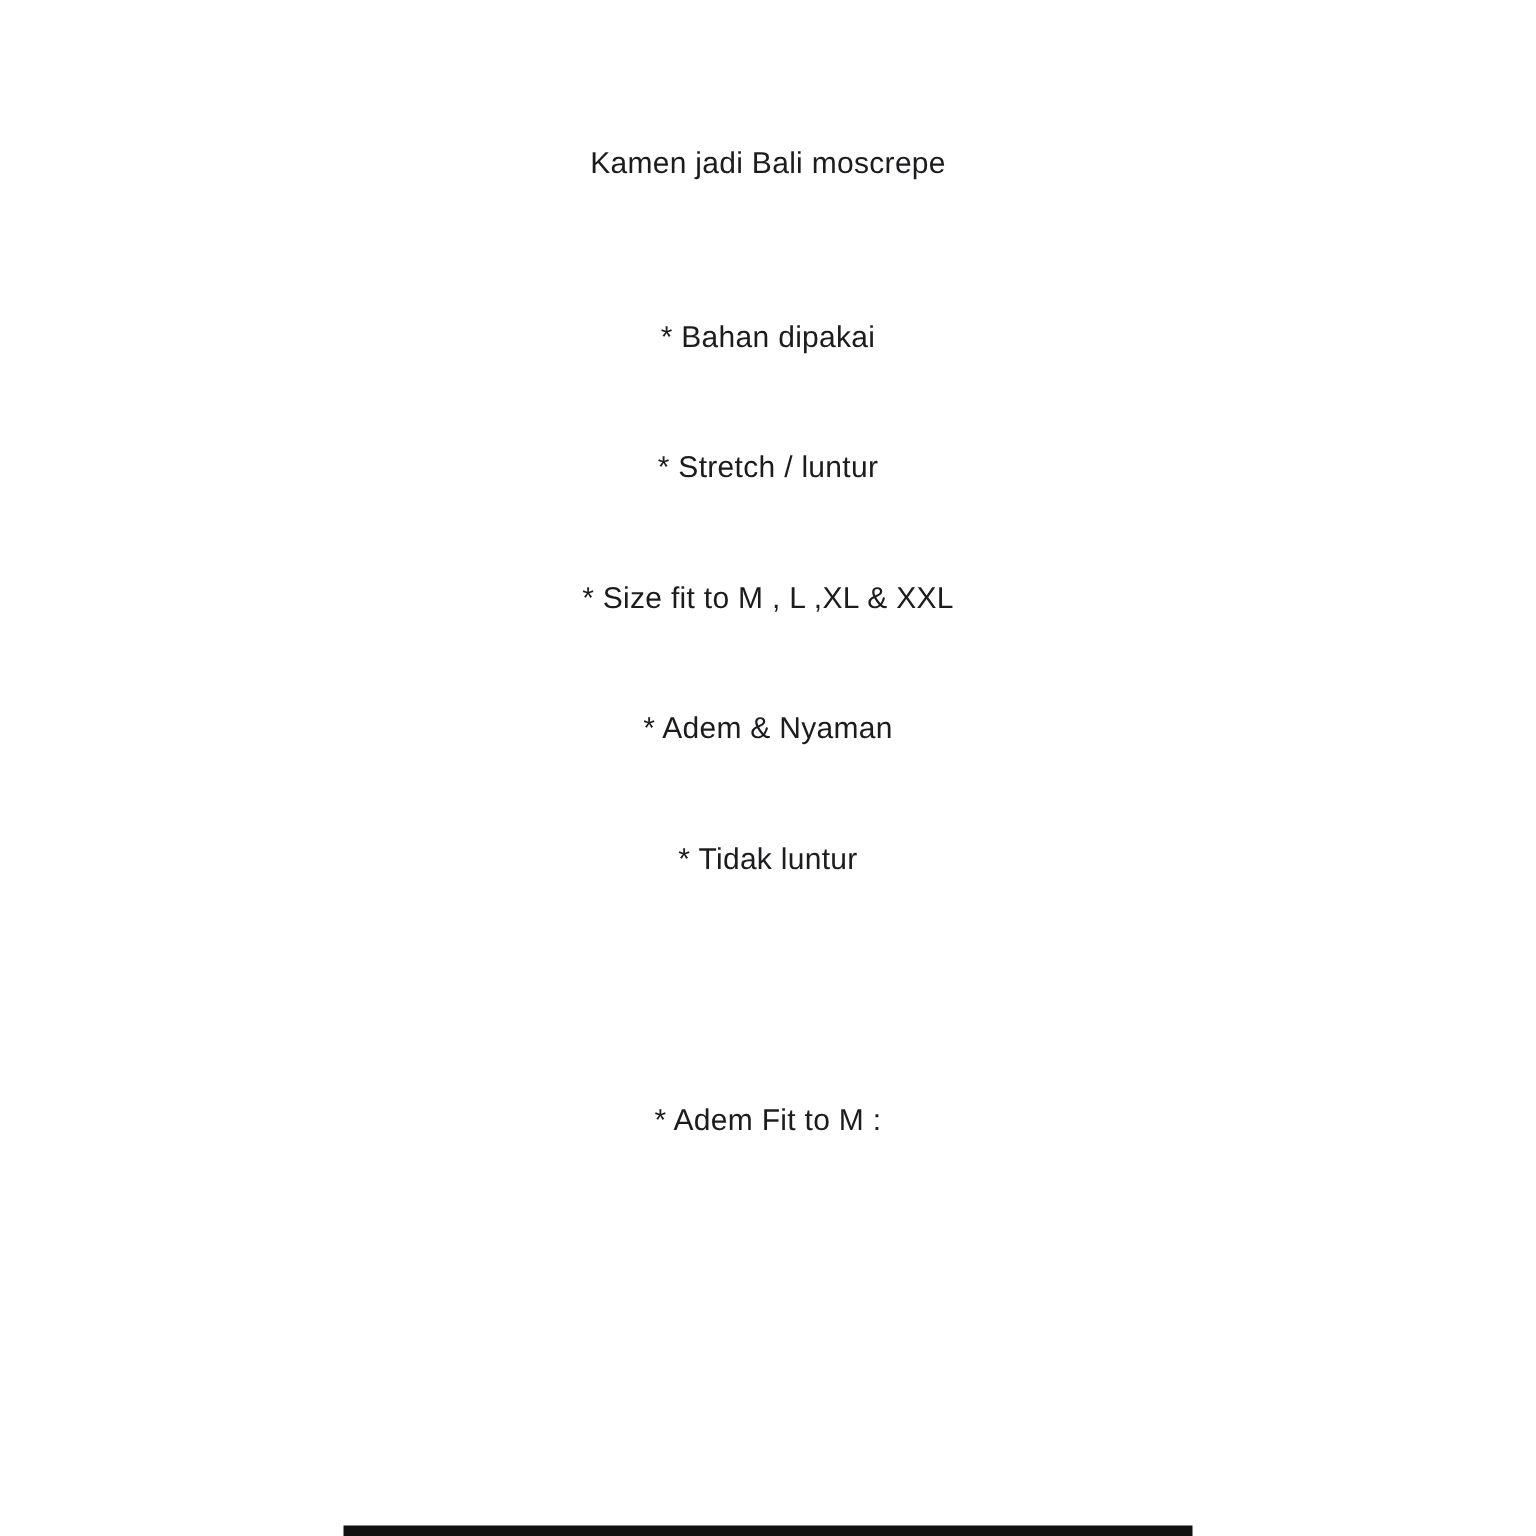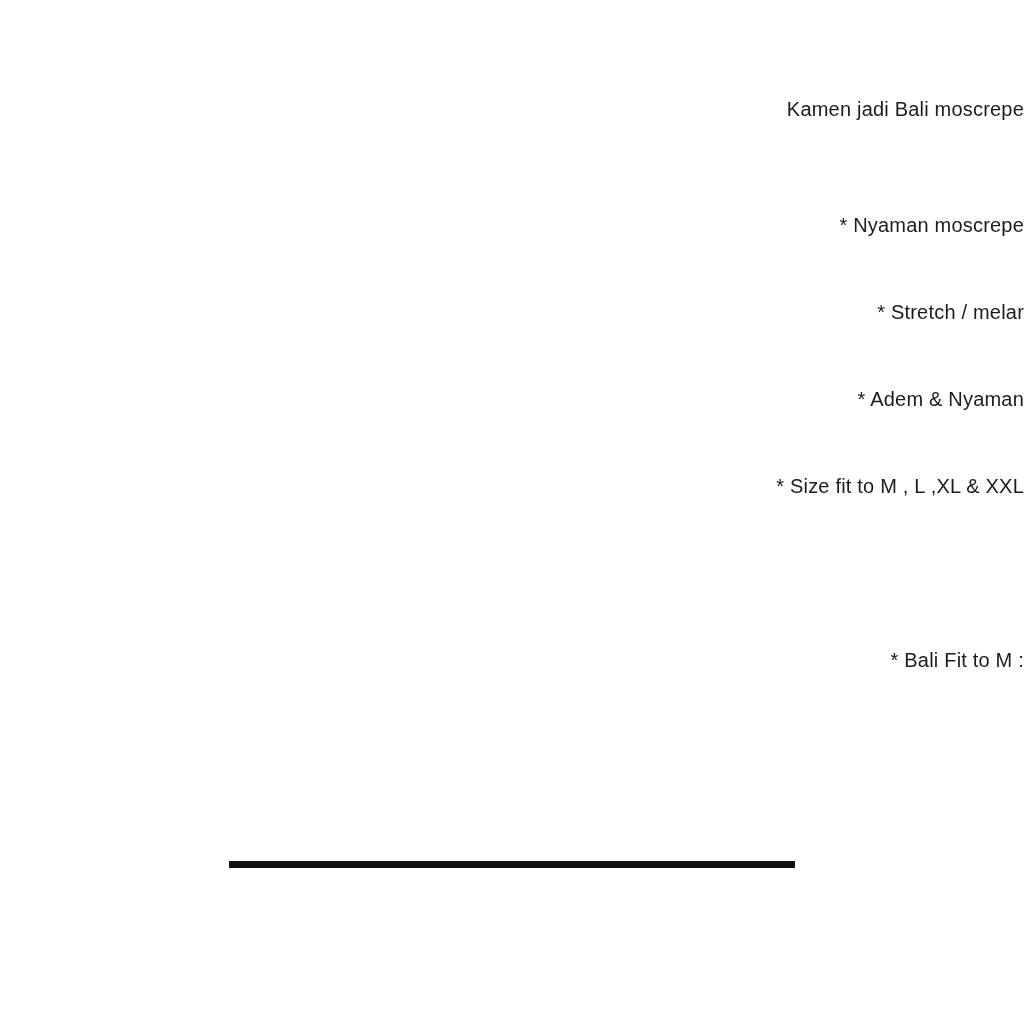--- a/index.html
+++ b/index.html
@@ -9,23 +9,23 @@
     width: 1024px;
     height: 1024px;
     background: #ffffff;
     font-family: "Liberation Sans", sans-serif;
     color: #1c1c1e;
     overflow: hidden;
   }
   .doc {
     position: relative;
     width: 1024px;
-    height: 868px;
+    height: 1024px;
     padding-top: 8px;
-    text-align: right;
+    text-align: center;
     font-size: 20px;
     line-height: 29px;
     white-space: pre-wrap;
     letter-spacing: 0.2px;
   }
   .line {
     width: 100%;
   }
   .bottom-bar {
     position: absolute;
@@ -37,27 +37,28 @@
     background: #111111;
   }
 </style>
 </head>
 <body>
 
 <div class="doc">
 
   <div class="line">Kamen jadi Bali moscrepe</div>
 
-  <div class="line">* Nyaman moscrepe</div>
-  <div class="line">* Stretch / melar</div>
+  <div class="line">* Bahan dipakai</div>
+  <div class="line">* Stretch / luntur</div>
+  <div class="line">* Size fit to M , L ,XL &amp; XXL</div>
   <div class="line">* Adem &amp; Nyaman</div>
-  <div class="line">* Size fit to M , L ,XL &amp; XXL</div>
+  <div class="line">* Tidak luntur</div>
 
   <div>
-    <div class="line">* Bali Fit to M :</div>
+    <div class="line">* Adem Fit to M :</div>
     
     
     
     
   </div>
 
   
 
   
 

